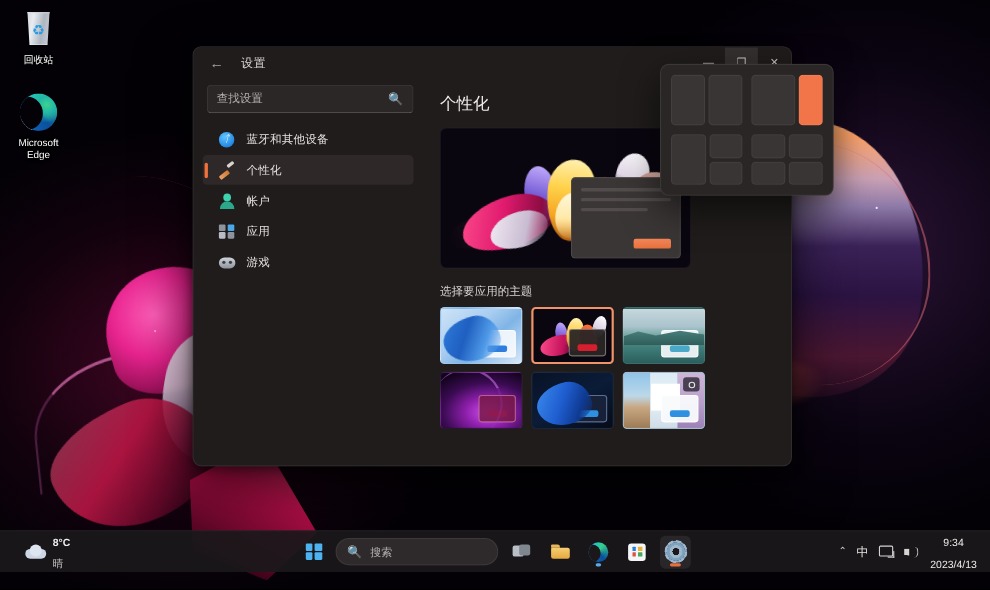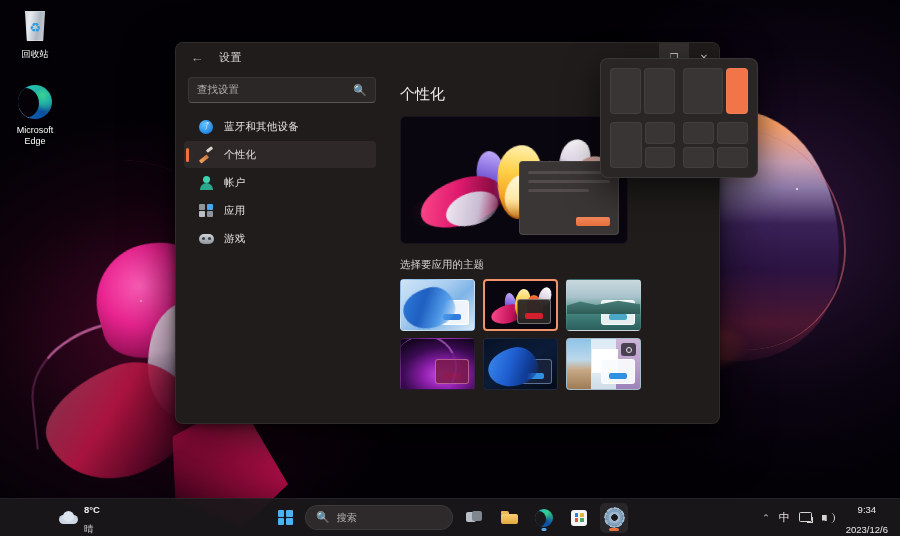--- a/index.html
+++ b/index.html
@@ -416,25 +416,25 @@
   .snap-opt { display: flex; gap: 3px; }
   .snap-cell {
     flex: 1; background: #3a3535; border-radius: 4px;
     border: 1px solid rgba(255,255,255,0.05);
   }
   .snap-cell.hl { background: #f2754a; }
   .snap-col { display:flex; flex-direction:column; gap:3px; flex:1; }
 
   
   .taskbar {
-    position: absolute; left: 0; bottom: 0;
+    position: absolute; left: 0; bottom: 16px;
     width: 900px; height: 38px;
     background: rgba(26,24,26,0.93);
     border-top: 1px solid rgba(255,255,255,0.05);
-    display: flex; align-items: center; padding-left: 36px;
+    display: flex; align-items: center;
   }
   .weather {
     display: flex; align-items: center; gap: 6px;
     margin-left: 16px; padding: 3px 7px; border-radius: 4px;
   }
   .cloud-ico { width: 19px; height: 13px; position: relative; }
   .cloud-ico::before {
     content:''; position:absolute; left:0; bottom:0; width:19px; height:9px;
     background:#ccd6e4; border-radius:9px;
   }
@@ -788,18 +788,18 @@
       <span class="tray-item ic-chev">⌃</span>
       <span class="tray-item ic-ime">中</span>
       <span class="tray-item">
           <i class="ic-netsm"></i>
         </span>
       <span class="tray-item">
           <i class="ic-vol"></i>
         </span>
       <span class="clock">
         <span class="t">9:34</span><br>
-        <span class="d">2023/12/6</span>
+        <span class="d">2023/4/13</span>
       </span>
     </div>
   </div>
 
 </div>
 
 </body></html>

